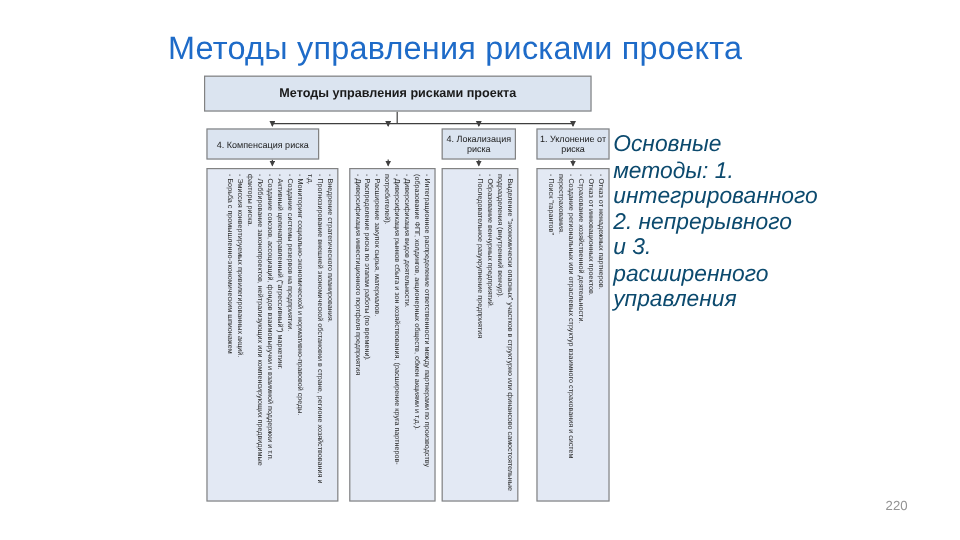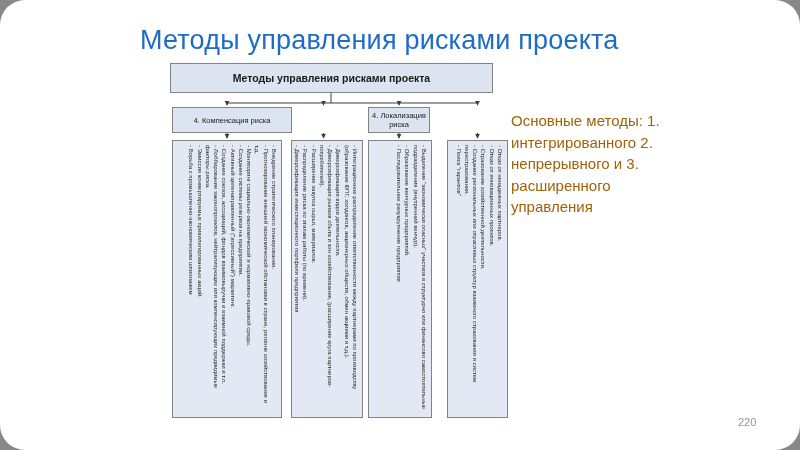--- a/index.html
+++ b/index.html
@@ -1,54 +1,54 @@
 <!DOCTYPE html>
 <html style="--title: #1e6bc8; --box-fill: #dbe4f0; --column-fill: #e3e9f4; --box-border: #828282; --connector: #3f3f3f; --text: #1a1a1a; --page-number: #949494;"><head>
 <meta charset="utf-8">
 <style>
   html,body{margin:0;padding:0;background:#888;}
   .slide{
     position:relative;width:800px;height:450px;background:#ffffff;
-    font-family:"Liberation Sans","DejaVu Sans",sans-serif;overflow:hidden;border-radius:25px;
+    font-family:"Liberation Sans","DejaVu Sans",sans-serif;overflow:hidden;
   }
   .slide-title{
     position:absolute;left:140px;top:25px;margin:0;
     font-size:27px;font-weight:400;letter-spacing:.2px;
     color:var(--title,#1e6bc8);white-space:nowrap;
   }
   .connectors{position:absolute;left:0;top:0;width:800px;height:450px;pointer-events:none;}
   .connector-line{stroke:var(--connector,#404040);stroke-width:1;fill:none;}
   .arrow-head{fill:var(--connector,#404040);}
   .box{
     position:absolute;box-sizing:border-box;
     background:var(--box-fill,#dbe4f0);border:1px solid var(--box-border,#808080);
     display:flex;align-items:center;justify-content:center;text-align:center;
     color:var(--text,#1a1a1a);
   }
   .box.root{left:170px;top:63px;width:323px;height:30px;font-size:10.5px;font-weight:bold;}
   .box.branch{top:107px;height:26px;font-size:7.5px;line-height:1.2;padding:1px;}
-  .box.b0{left:172px;width:120px;}
+  .box.b0{left:172px;width:94px;}
   .box.b1{left:291px;width:65px;}
   .box.b2{left:368px;width:62px;}
   .box.b3{left:447px;width:61px;}
   .col{
     position:absolute;top:140px;height:278px;box-sizing:border-box;
     background:var(--column-fill,#e3e9f4);border:1px solid var(--box-border,#808080);
     writing-mode:vertical-rl;
     padding:4px 3px;font-size:6px;line-height:1.38;color:#2a2a2a;
     overflow:hidden;
   }
   .col.c0{left:172px;width:110px;}
   .col.c1{left:291px;width:72px;}
   .col.c2{left:368px;width:64px;}
   .col.c3{left:447px;width:61px;}
   .list-item{margin:0;}
   .side-note{
     position:absolute;left:511px;top:110px;width:158px;
-    font-size:15px;line-height:21.5px;color:#a16207;
+    font-size:19px;line-height:21.5px;color:#0c4a6e;font-style:italic;
   }
   .page-number{
     position:absolute;left:738px;top:416px;
     font-size:11px;color:var(--page-number,#909090);
   }
 </style>
 </head>
 <body>
 
 <div class="slide">
@@ -80,20 +80,23 @@
   <div class="box root">
     <span>Методы управления рисками проекта</span>
   </div>
 
   <div class="box branch b0">
     <span>4. Компенсация риска</span>
   </div>
   <div class="box branch b2">
     <span>4. Локализация риска</span>
   </div>
+  <div class="box branch b3">
+    <span>1. Уклонение от риска</span>
+  </div>
 
   <div class="col c0">
       <div class="list-item">- Внедрение стратегического планирования.</div>
       <div class="list-item">- Прогнозирование внешней экономической обстановки в стране, регионе хозяйствования и т.д.</div>
       <div class="list-item">- Мониторинг социально-экономической и нормативно-правовой среды.</div>
       <div class="list-item">- Создание системы резервов на предприятии.</div>
       <div class="list-item">- Активный целенаправленный ("агрессивный") маркетинг.</div>
       <div class="list-item">- Создание союзов, ассоциаций, фондов взаимовыручки и взаимной поддержки и т.п.</div>
       <div class="list-item">- Лоббирование законопроектов, нейтрализующих или компенсирующих предвидимые факторы риска.</div>
       <div class="list-item">- Эмиссия конвертируемых привилегированных акций.</div>

